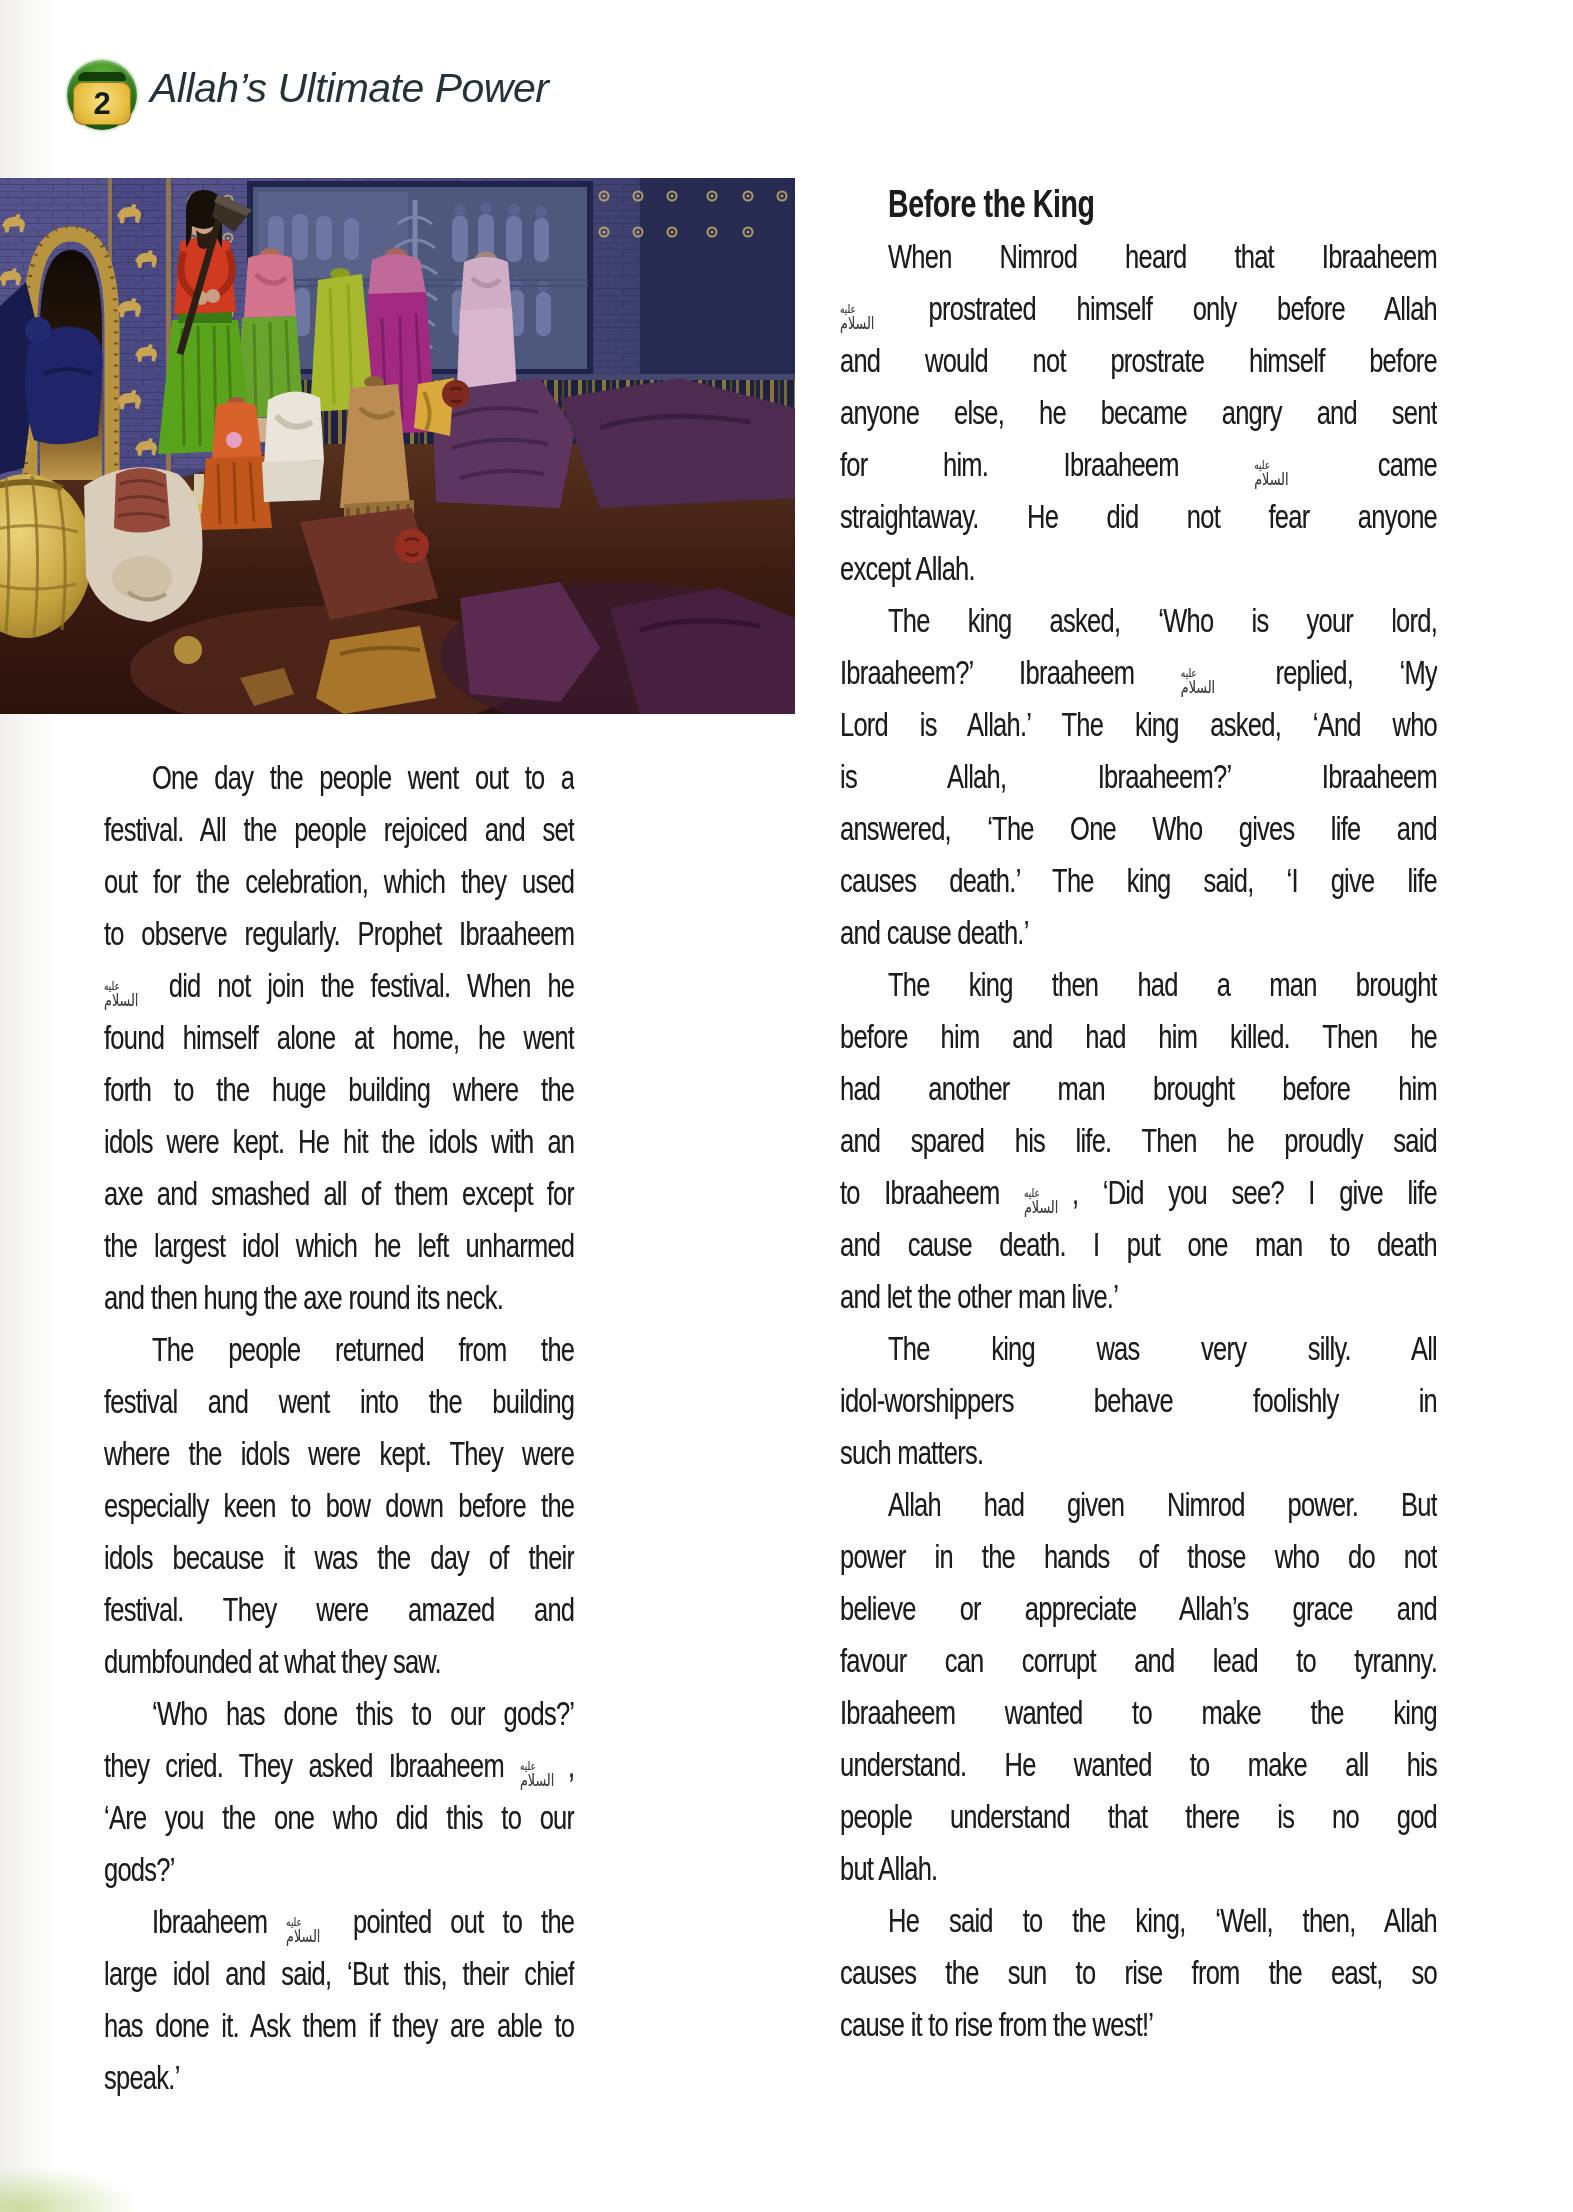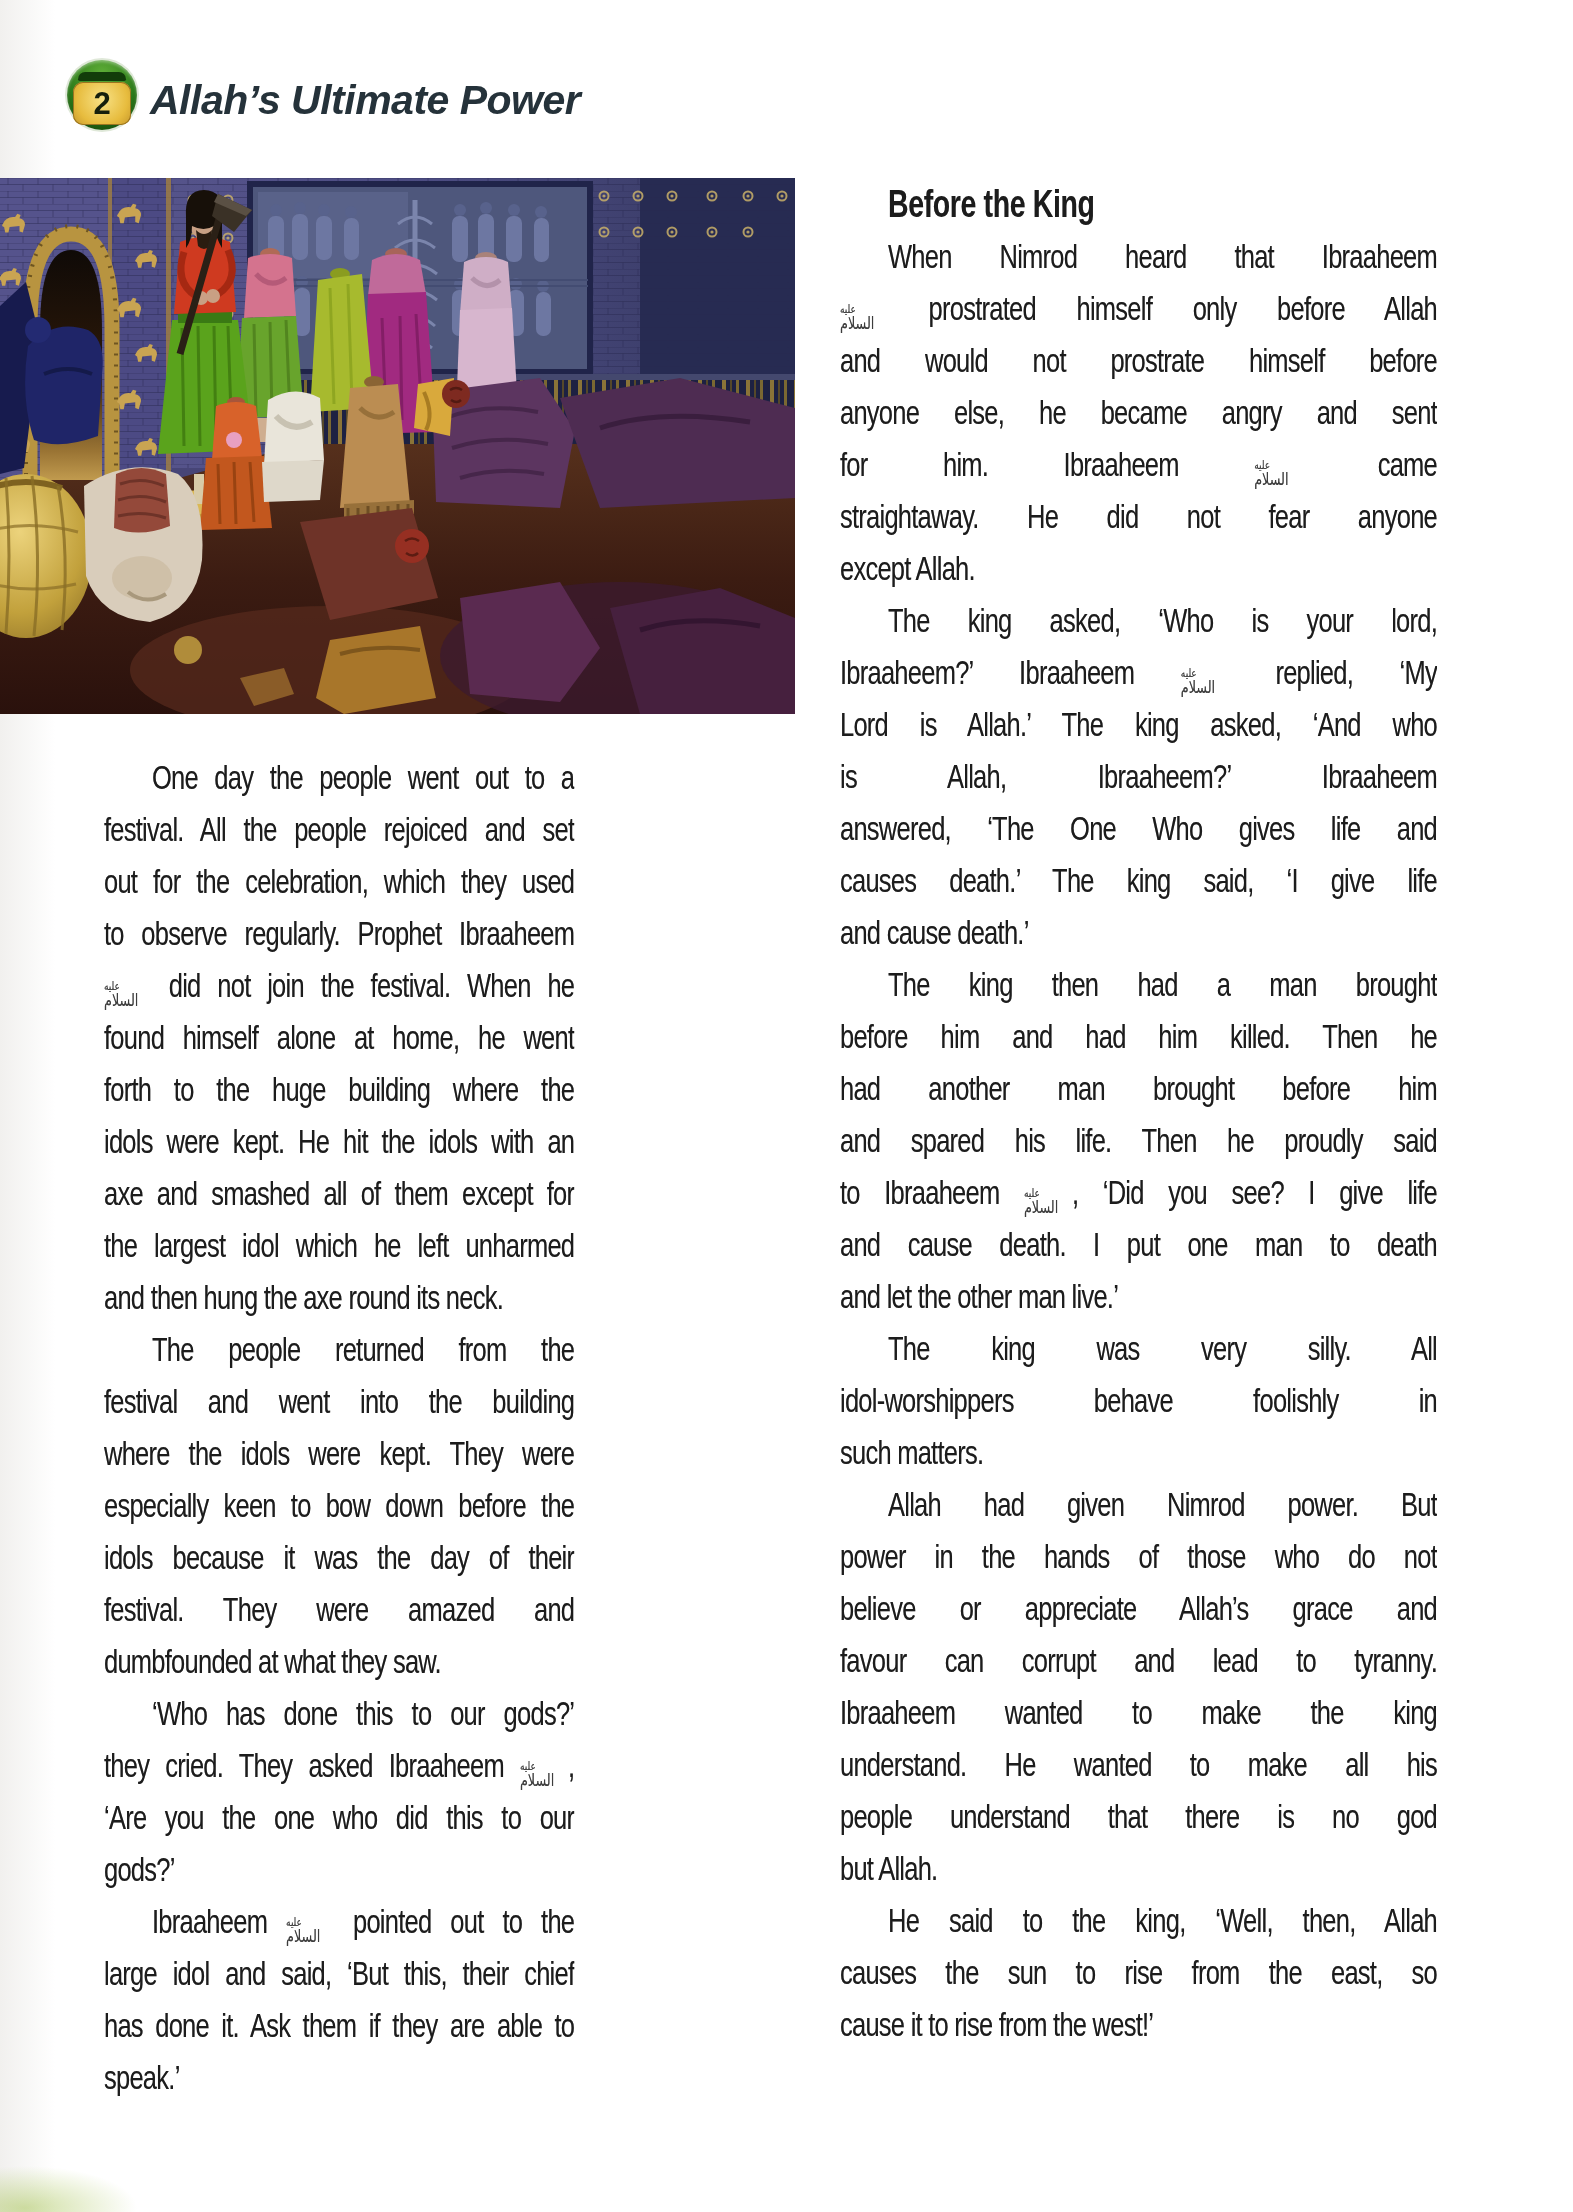--- a/index.html
+++ b/index.html
@@ -27,22 +27,22 @@
   }
   .badge-gold {
     position:absolute; left:6px; right:6px; top:22px; bottom:5px;
     border-radius:10px;
     background: radial-gradient(circle at 50% 40%, #f8e286, #e7bc3e 65%, #c6972a);
     box-shadow: inset 0 0 0 1px #9a7420;
     display:flex; align-items:center; justify-content:center;
     font-size:31px; font-weight:bold; color:#161f0c;
   }
   .page-title {
-    position:absolute; left:150px; top:76px; margin:0;
-    font-size:41px; line-height:48px; font-weight:bold; font-style:italic;
+    position:absolute; left:150px; top:64px; margin:0;
+    font-size:41px; line-height:48px; font-weight:normal; font-style:italic;
     color:#25323a; letter-spacing:-0.5px;
   }
 
   
   .illustration {
     position:absolute; left:0; top:178px; width:795px; height:536px; margin:0;
     background:#474577;
   }
   .illustration svg { display:block; width:100%; height:100%; }
 

